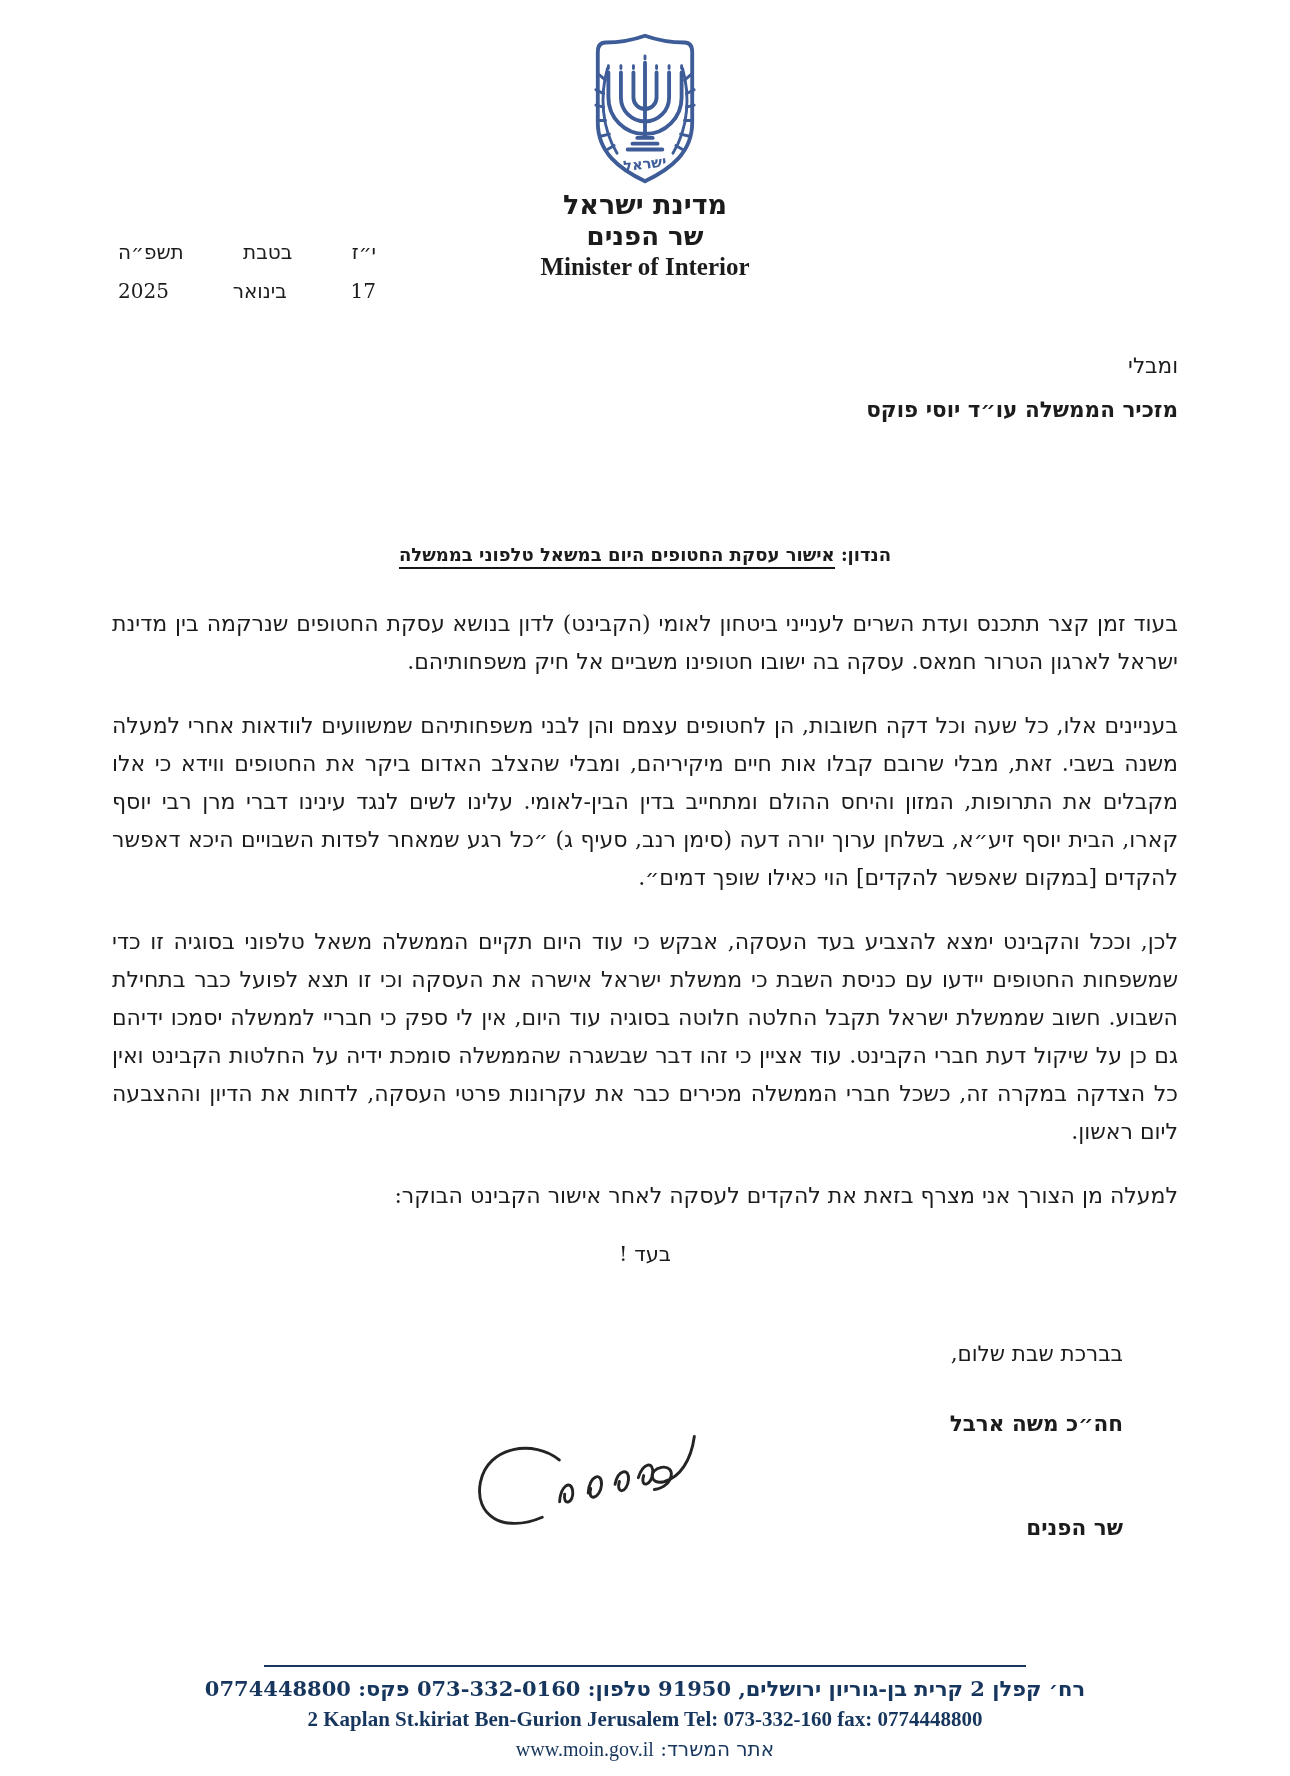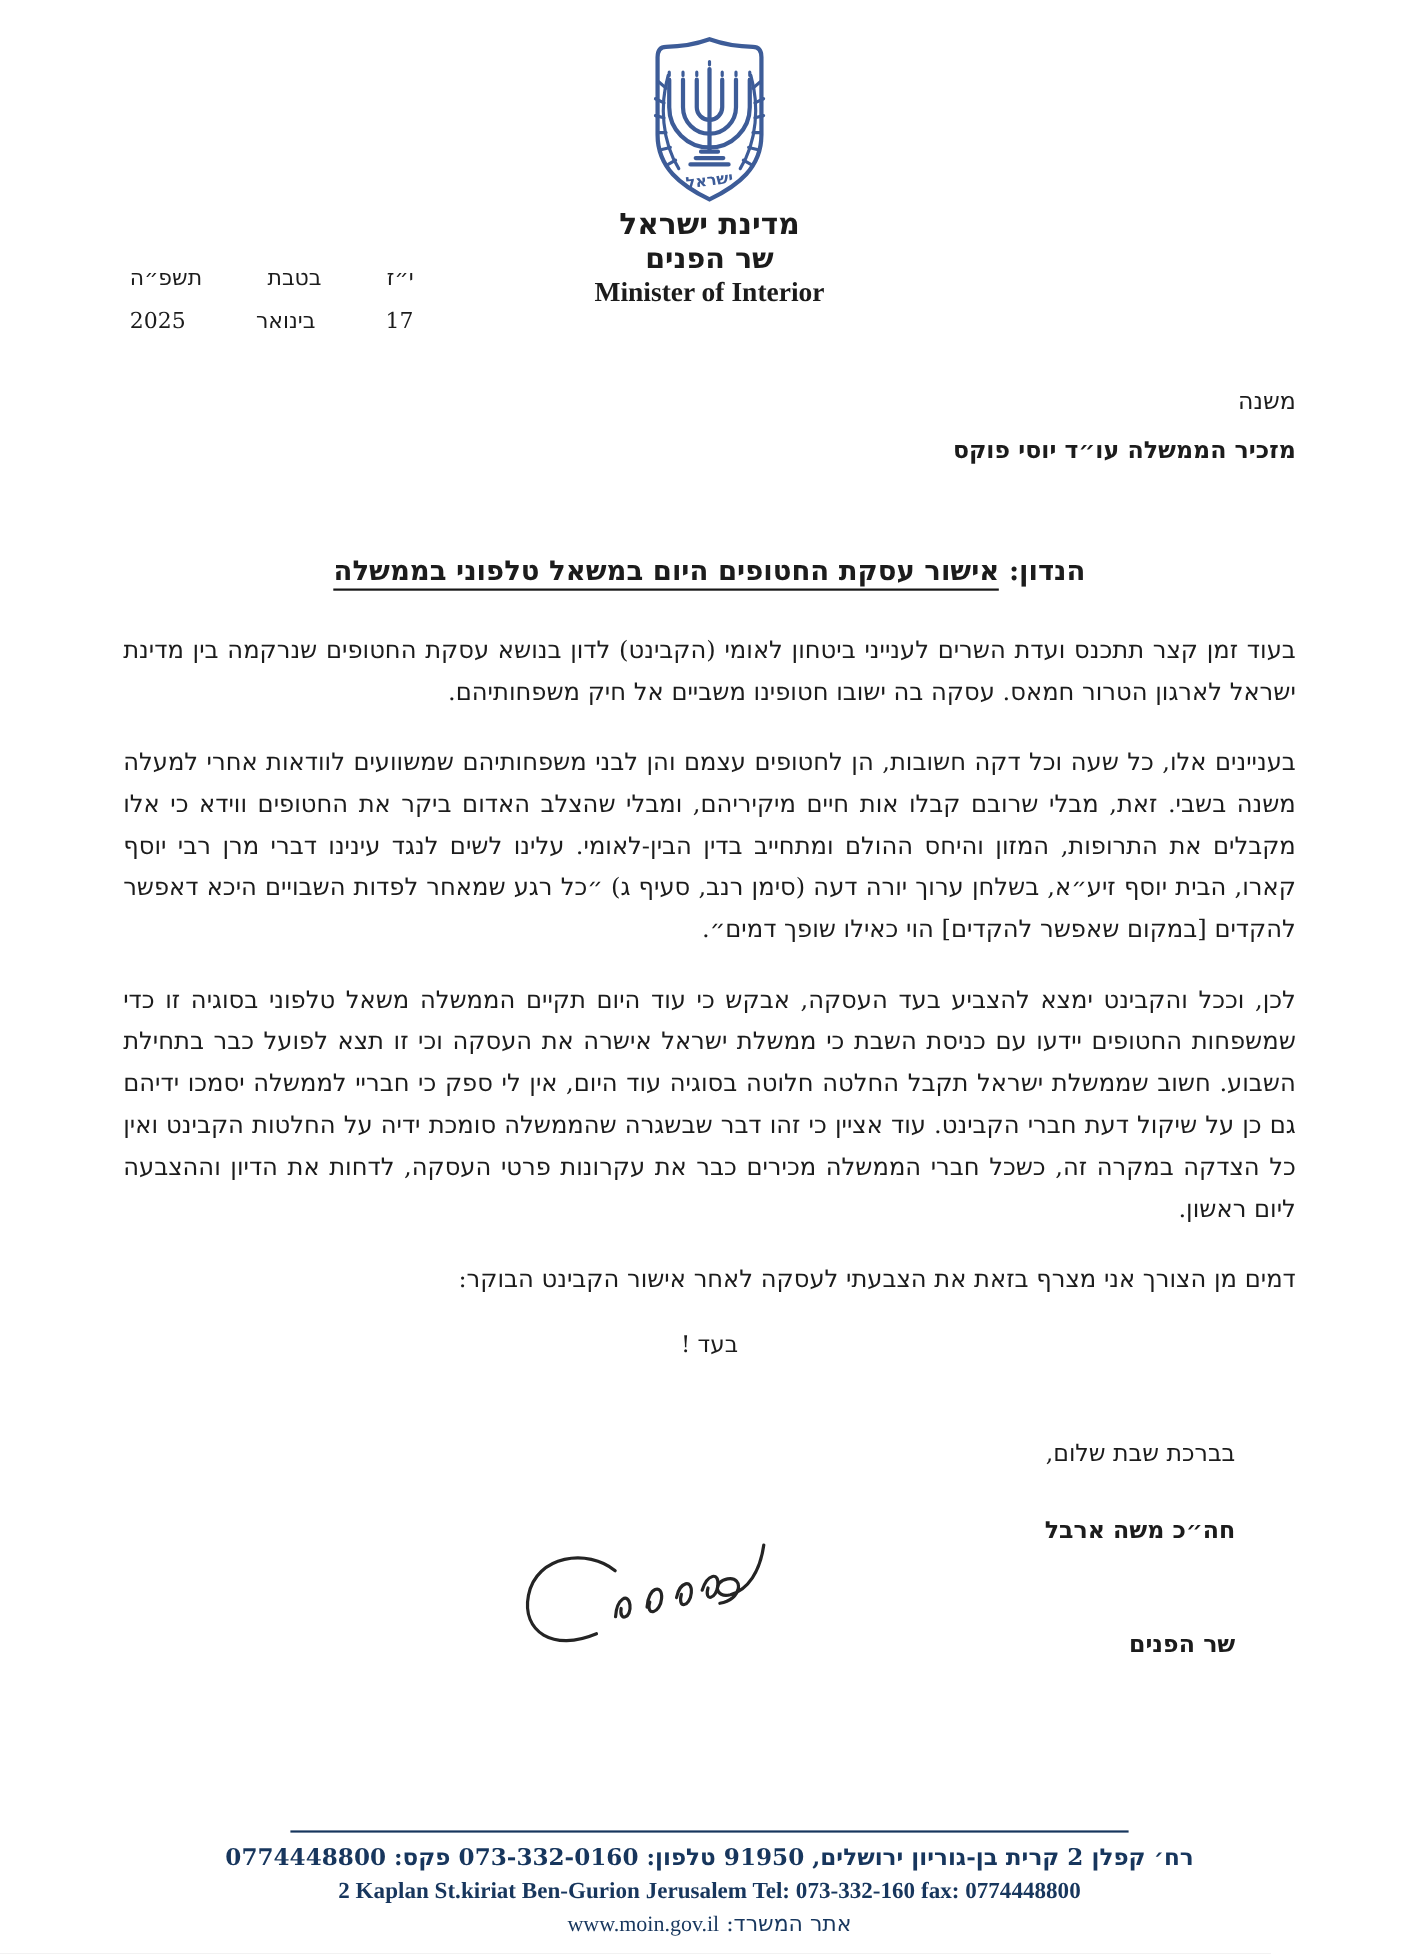--- a/index.html
+++ b/index.html
@@ -27,22 +27,22 @@
   .date-row { display:flex; justify-content:space-between; margin-bottom:15px; }
   .date-cell { white-space:nowrap; }
   
   .letter {
     direction:rtl;
     padding:0 112px;
   }
   .recipient { margin-top:62px; font-size:21.5px; line-height:44px; }
   .recipient-name { font-weight:bold; }
   .subject {
-    margin-top:72px; text-align:center;
-    font-size:25px; font-weight:bold;
+    margin-top:112px; text-align:center;
+    font-size:18px; font-weight:bold;
   }
   .subject-underlined { border-bottom:2px solid #161616; padding-bottom:2px; }
   .para {
     margin-top:21px;
     font-size:22px; line-height:38px;
     text-align:justify;
   }
   .para.first { margin-top:40px; }
   .para.gap { margin-top:26px; }
   .vote-line { margin-top:20px; font-size:21px; line-height:38px;text-align:center; }
@@ -120,32 +120,32 @@
     <div class="date-row">
       <span class="date-cell">17</span>
       <span class="date-cell">בינואר</span>
       <span class="date-cell">2025</span>
     </div>
   </div>
 
   <div class="letter">
 
     <div class="recipient">
-      <div>משנה</div>
+      <div>ומבלי</div>
       <div class="recipient-name">מזכיר הממשלה עו״ד יוסי פוקס</div>
     </div>
 
     <div class="subject">
       <span>הנדון: </span><span class="subject-underlined">אישור עסקת החטופים היום במשאל טלפוני בממשלה</span>
     </div>
 
     <p class="para first">בעוד זמן קצר תתכנס ועדת השרים לענייני ביטחון לאומי (הקבינט) לדון בנושא עסקת החטופים שנרקמה בין מדינת ישראל לארגון הטרור חמאס. עסקה בה ישובו חטופינו משביים אל חיק משפחותיהם.</p>
     <p class="para gap">בעניינים אלו, כל שעה וכל דקה חשובות, הן לחטופים עצמם והן לבני משפחותיהם שמשוועים לוודאות אחרי למעלה משנה בשבי. זאת, מבלי שרובם קבלו אות חיים מיקיריהם, ומבלי שהצלב האדום ביקר את החטופים ווידא כי אלו מקבלים את התרופות, המזון והיחס ההולם ומתחייב בדין הבין-לאומי. עלינו לשים לנגד עינינו דברי מרן רבי יוסף קארו, הבית יוסף זיע״א, בשלחן ערוך יורה דעה (סימן רנב, סעיף ג) ״כל רגע שמאחר לפדות השבויים היכא דאפשר להקדים [במקום שאפשר להקדים] הוי כאילו שופך דמים״.</p>
     <p class="para gap">לכן, וככל והקבינט ימצא להצביע בעד העסקה, אבקש כי עוד היום תקיים הממשלה משאל טלפוני בסוגיה זו כדי שמשפחות החטופים יידעו עם כניסת השבת כי ממשלת ישראל אישרה את העסקה וכי זו תצא לפועל כבר בתחילת השבוע. חשוב שממשלת ישראל תקבל החלטה חלוטה בסוגיה עוד היום, אין לי ספק כי חבריי לממשלה יסמכו ידיהם גם כן על שיקול דעת חברי הקבינט. עוד אציין כי זהו דבר שבשגרה שהממשלה סומכת ידיה על החלטות הקבינט ואין כל הצדקה במקרה זה, כשכל חברי הממשלה מכירים כבר את עקרונות פרטי העסקה, לדחות את הדיון וההצבעה ליום ראשון.</p>
-    <p class="para gap">דמים מן הצורך אני מצרף בזאת את הצבעתי לעסקה לאחר אישור הקבינט הבוקר:</p>
+    <p class="para gap">למעלה מן הצורך אני מצרף בזאת את להקדים לעסקה לאחר אישור הקבינט הבוקר:</p>
     <p class="vote-line">בעד !</p>
 
     <div class="closing">
       <div class="blessing">בברכת שבת שלום,</div>
       <div class="signer-name">חה״כ משה ארבל</div>
       <div class="signature-wrap">
         <svg class="signature-svg" width="300" height="118" viewBox="0 0 300 130" fill="none" xmlns="http://www.w3.org/2000/svg">
           <g stroke="#242424" stroke-width="3.2" stroke-linecap="round" fill="none">
             <path d="M118 28 C92 4 40 8 30 48 C21 84 52 106 96 90"></path>
             <path d="M116 74 C118 56 130 50 131 63 C132 76 119 80 122 66"></path>

